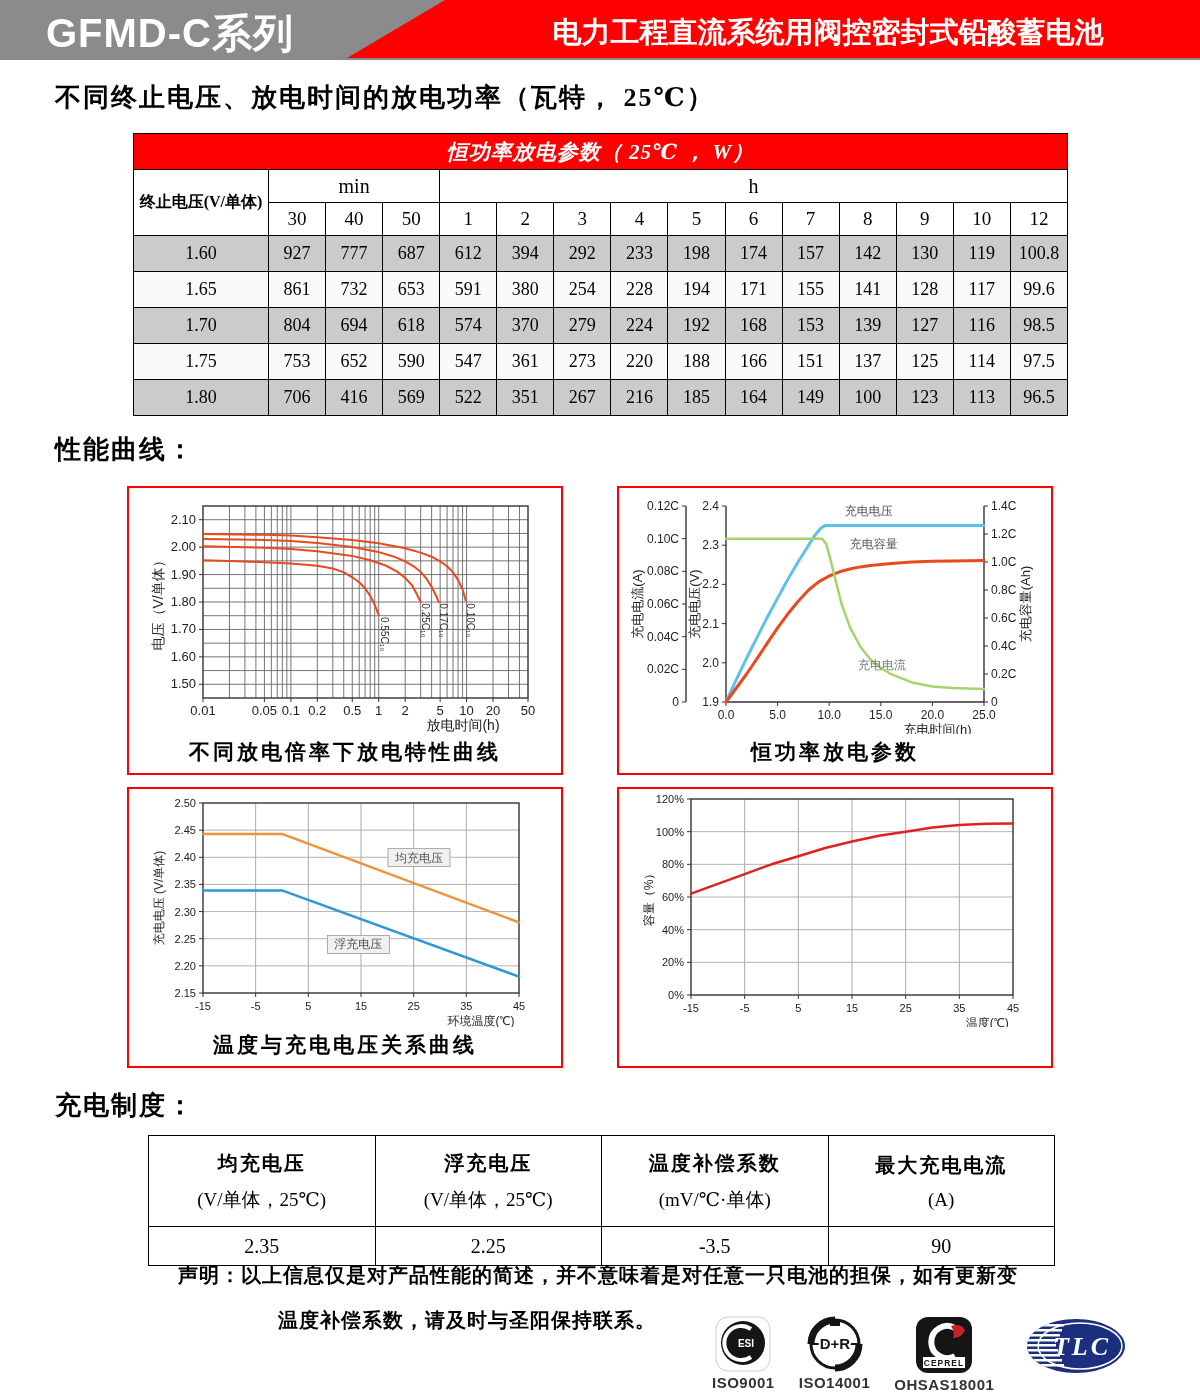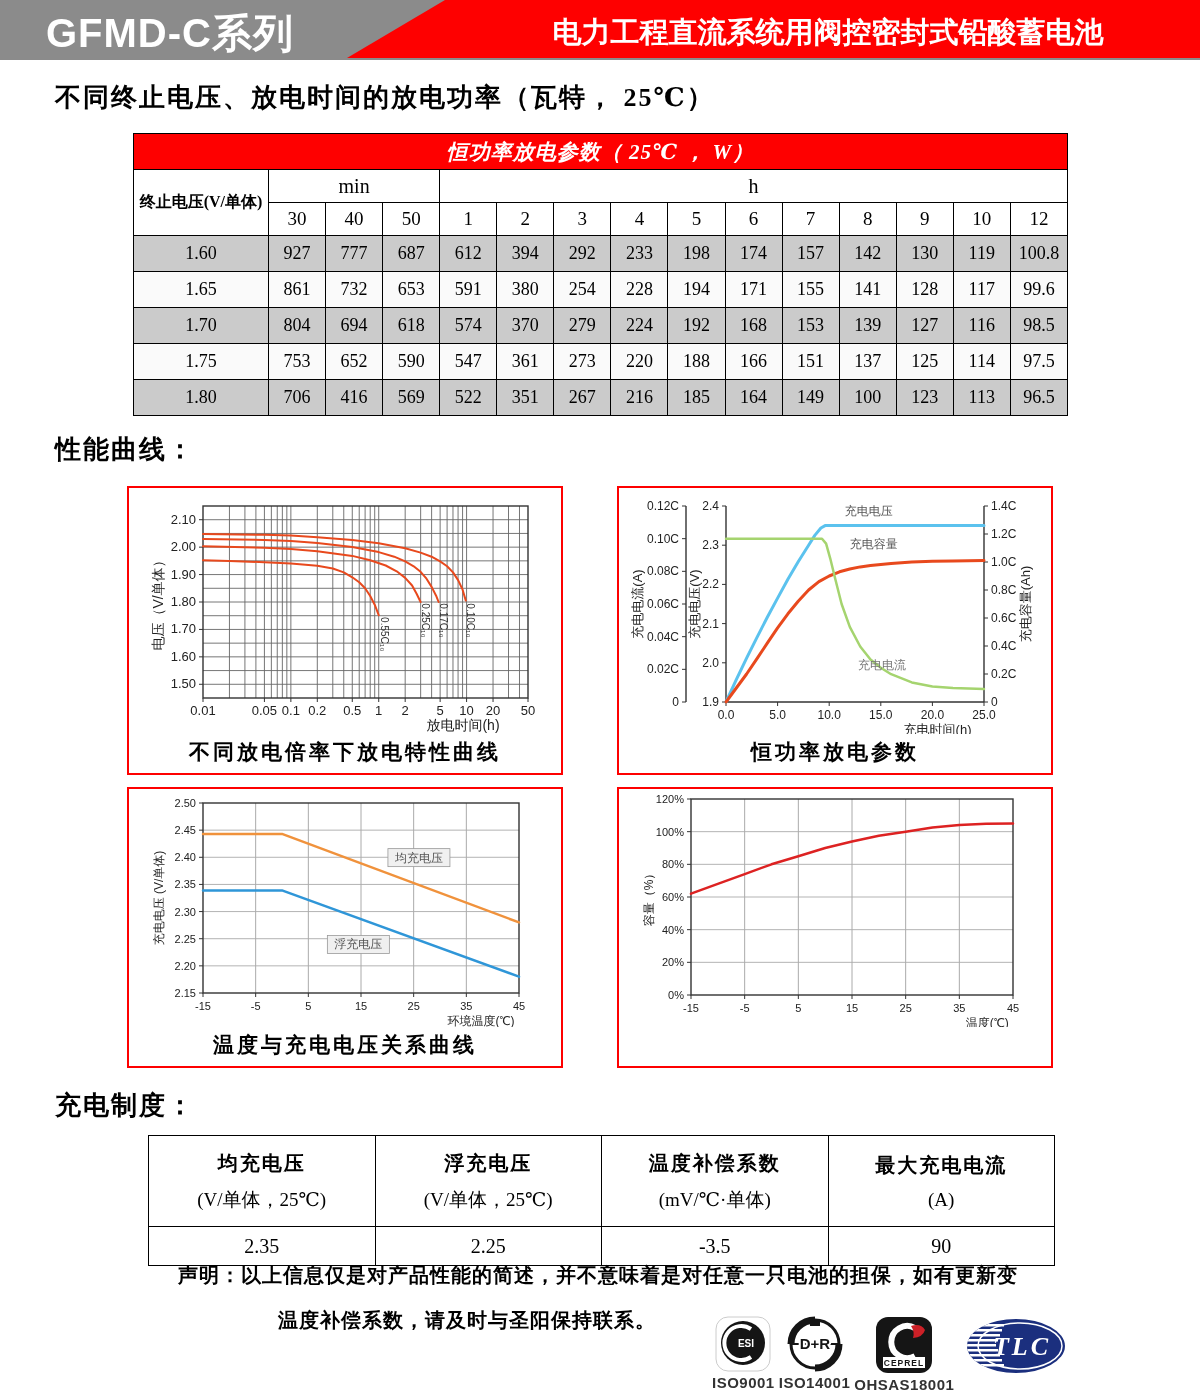--- a/index.html
+++ b/index.html
@@ -43,21 +43,21 @@
   #charge-table .ct-title{font-size:20px;font-weight:bold;
         font-family:"Liberation Serif","DejaVu Serif",serif;letter-spacing:2px;}
   #charge-table .ct-sub{font-size:19px;margin-top:10px;
         font-family:"Liberation Serif","DejaVu Serif",serif;}
   #charge-table .ct-val{font-size:20px;height:36px;
         font-family:"Liberation Serif","DejaVu Serif",serif;}
   
   #disclaimer{position:absolute;left:178px;top:1262px;width:910px;font-size:20px;font-weight:bold;
               font-family:"Liberation Serif","DejaVu Serif",serif;letter-spacing:1px;}
   #disclaimer .l2{margin-top:18px;margin-left:100px;}
-  #certs{position:absolute;left:712px;top:1316px;display:flex;align-items:flex-start;gap:4px;}
+  #certs{position:absolute;left:712px;top:1316px;display:flex;align-items:flex-start;gap:24px;}
   .cert{display:flex;flex-direction:column;align-items:center;}
   .cert-label{margin-top:2px;font-size:15px;font-weight:bold;color:#333;letter-spacing:0.5px;
               font-family:"Liberation Sans",sans-serif;}
 </style>
 </head>
 <body>
 
 <div class="page">
 
   <div class="hdr">

